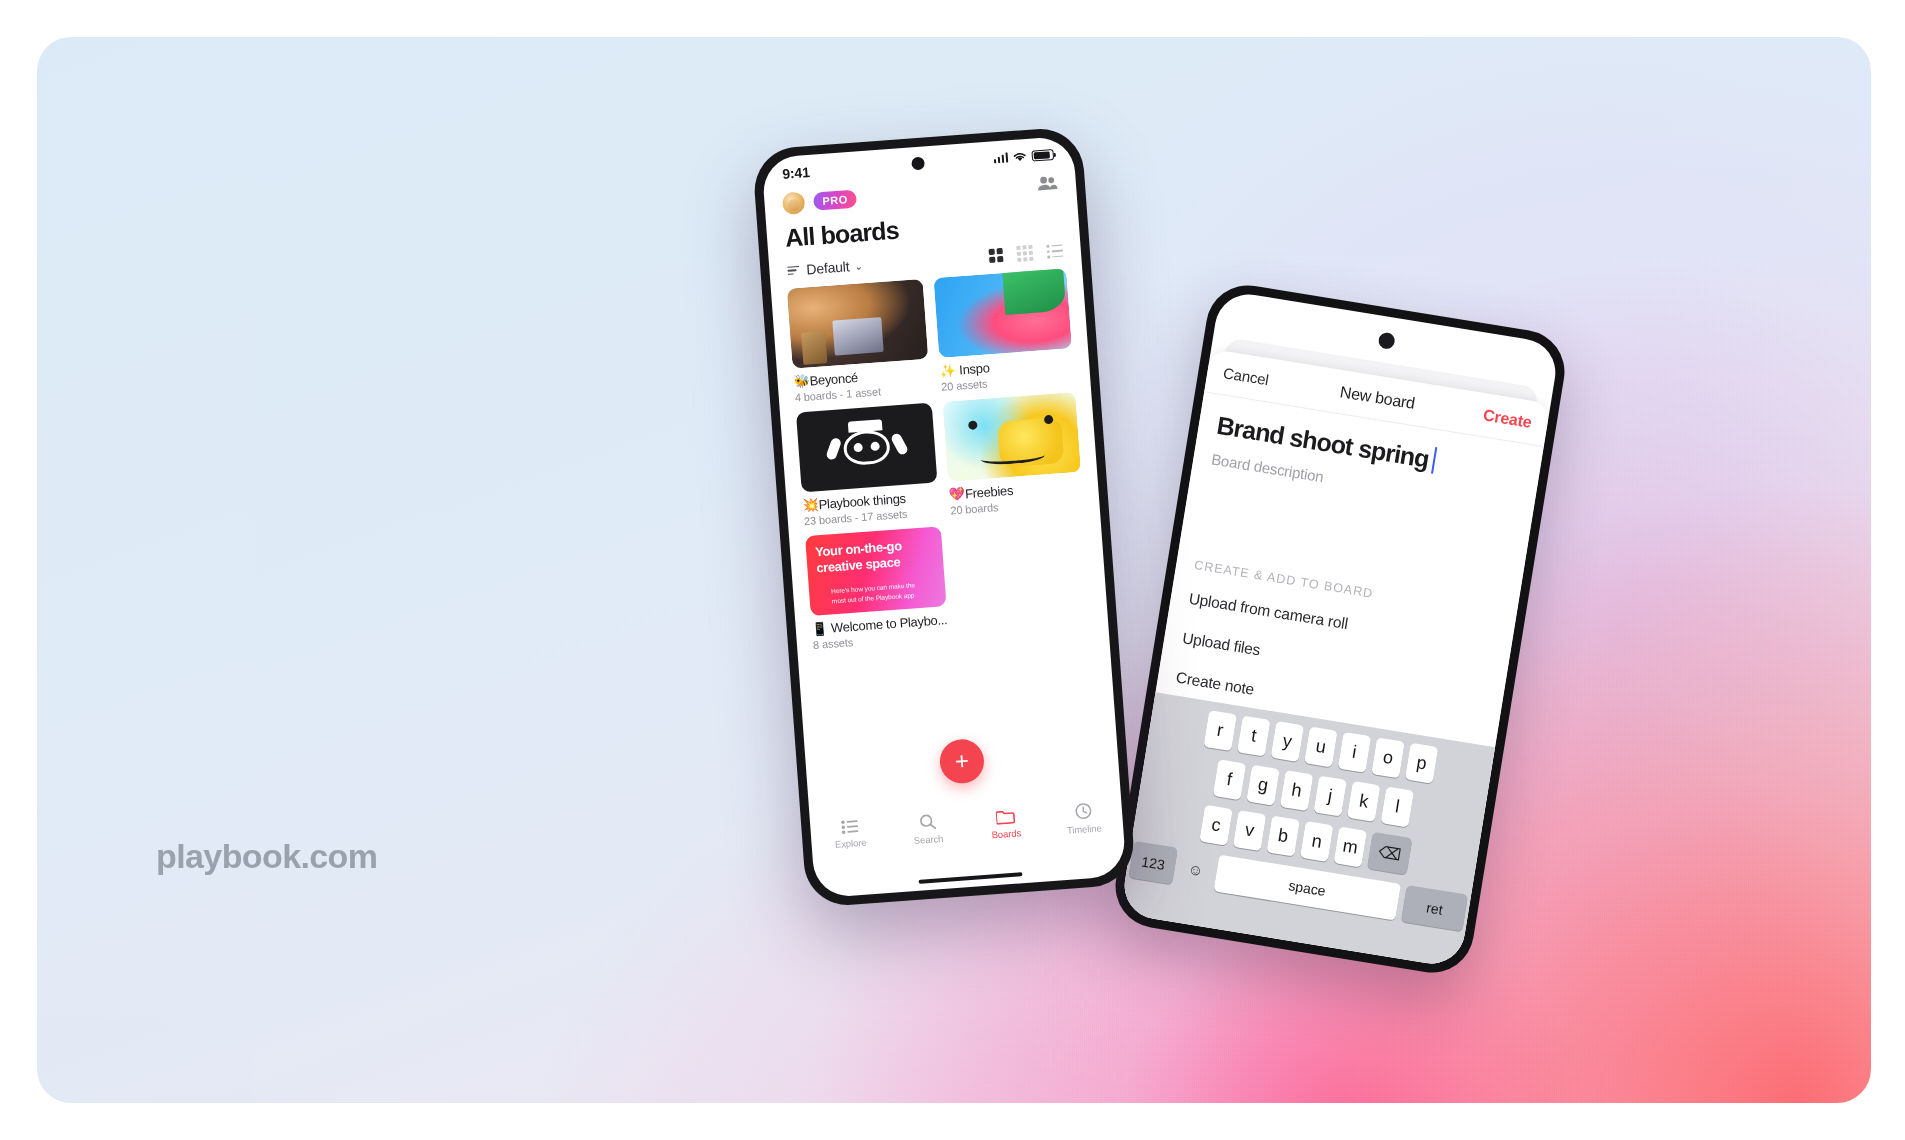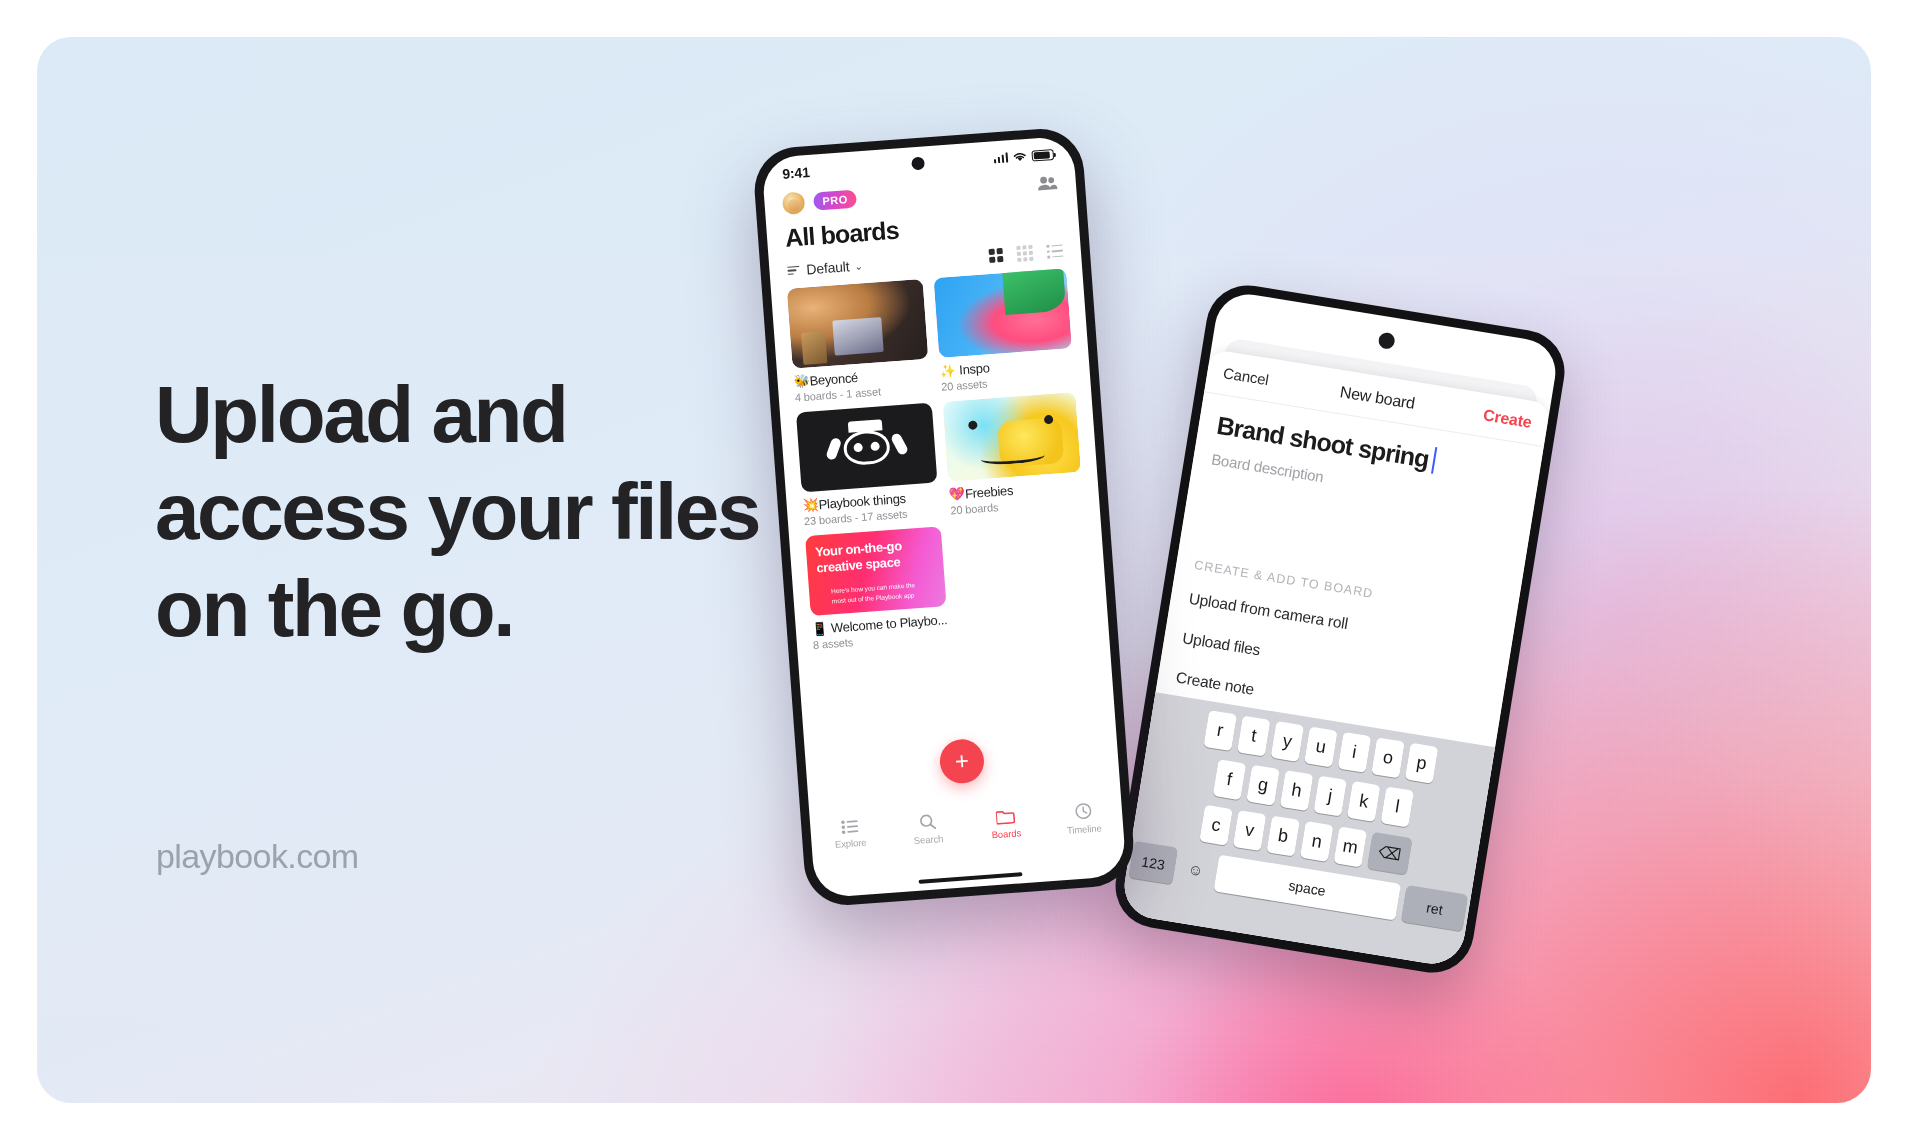--- a/index.html
+++ b/index.html
@@ -48,20 +48,21 @@
     font-weight: bold;
     letter-spacing: -2.4px;
     color: #232326;
   }
   .site-url {
     position: absolute;
     left: 119px; top: 800px;
     font-size: 34px;
     letter-spacing: -0.6px;
     color: #9aa3ad;
+    font-weight: bold;
   }
 
   
   #phone2 {
     position: absolute;
     left: 1122px; top: 267px;
     width: 362px; height: 650px;
     transform: rotate(9.2deg);
     transform-origin: 50% 50%;
     z-index: 2;
@@ -423,21 +424,20 @@
   }
   .home-ind i { width: 104px; height: 4.5px; background: #17171a; border-radius: 3px; display:block; }
 </style>
 </head>
 <body>
 
 <div id="stage">
   <div class="hero">
     <div class="hero-noise"></div>
 
-    <div class="headline">Upload and access your files on the go.</div>
     <div class="site-url">playbook.com</div>
 
     <div id="phone2">
       <div class="shell"></div>
       <div class="screen">
         <div class="notch"></div>
         <div class="sheet-back"></div>
 
         <div class="sheet">
           <div class="sheet-bar">

